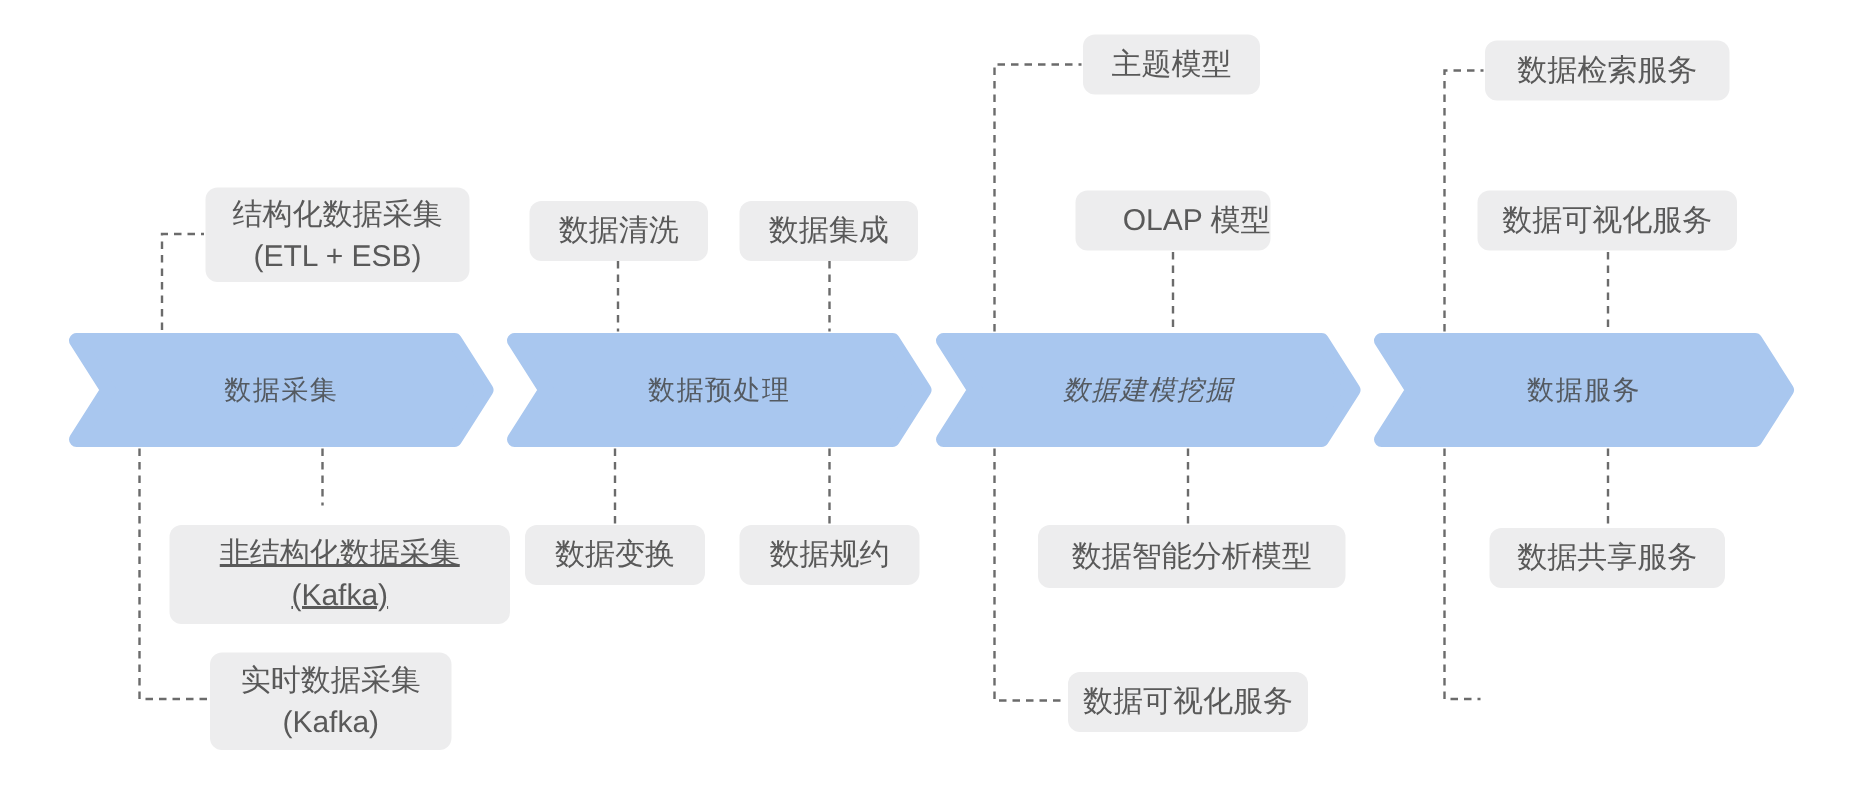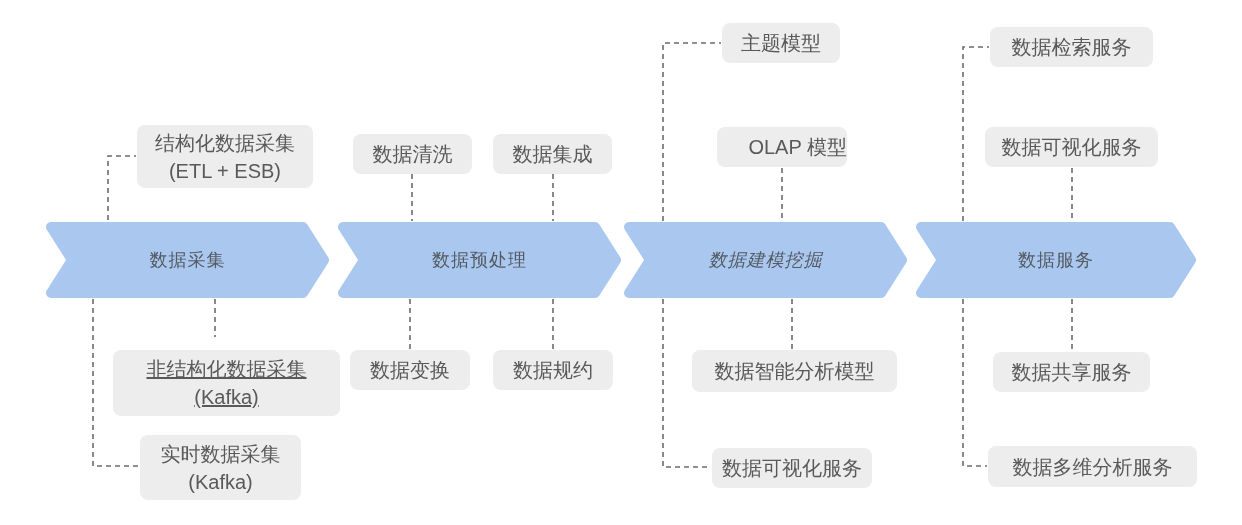--- a/index.html
+++ b/index.html
@@ -163,17 +163,14 @@
 
   <div class="node" style="left:990px; top:27px; width:163px; height:40px;">
     <div>数据检索服务</div>
   </div>
   <div class="node" style="left:985px; top:127px; width:173px; height:40px;">
     <div>数据可视化服务</div>
   </div>
   <div class="node" style="left:993px; top:352px; width:157px; height:40px;">
     <div>数据共享服务</div>
   </div>
-  <div class="node" style="left:988px; top:446px; width:209px; height:41px;">
-    <div>数据多维分析服务</div>
-  </div>
 
 </div>
 
 </body></html>

